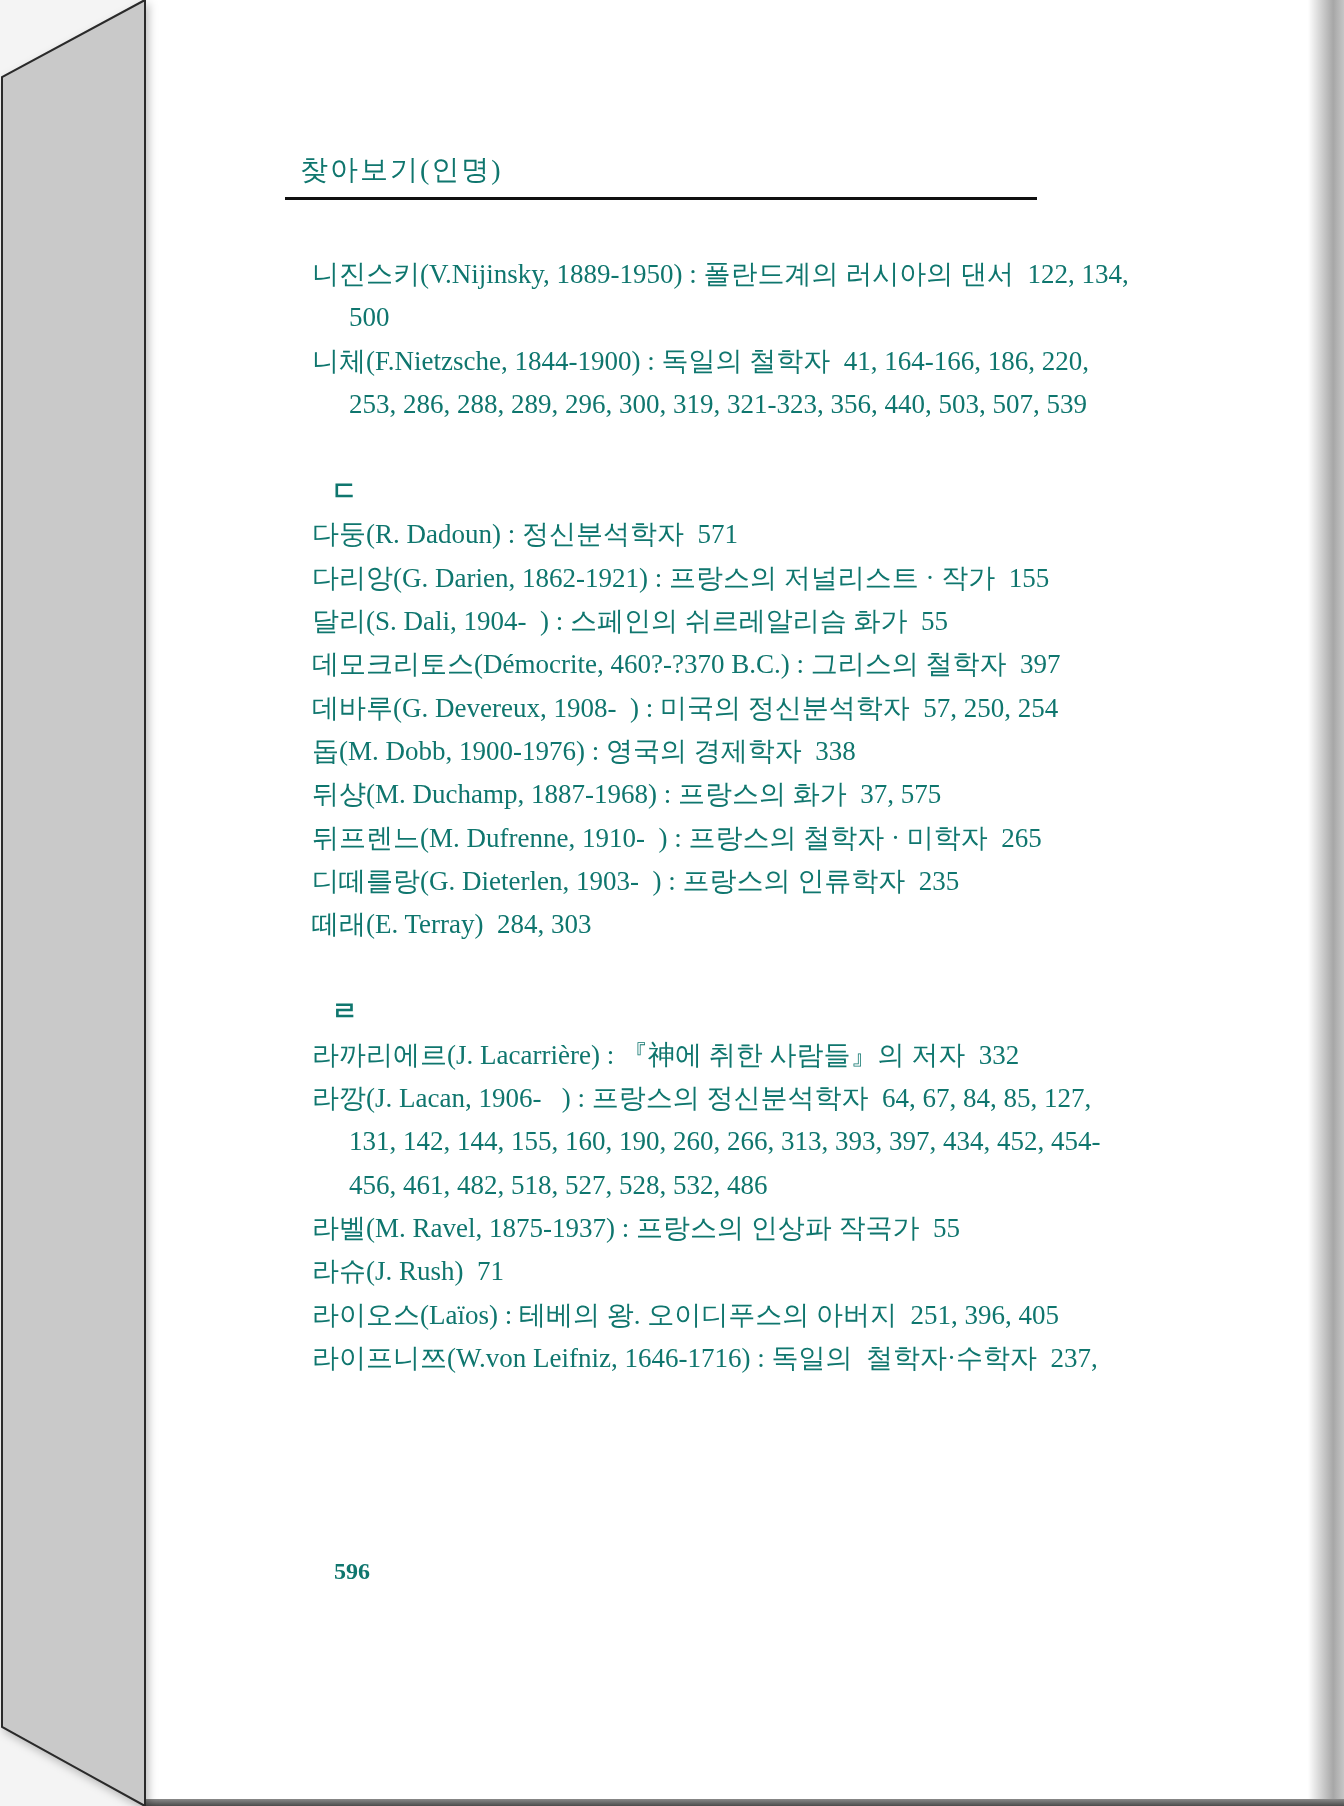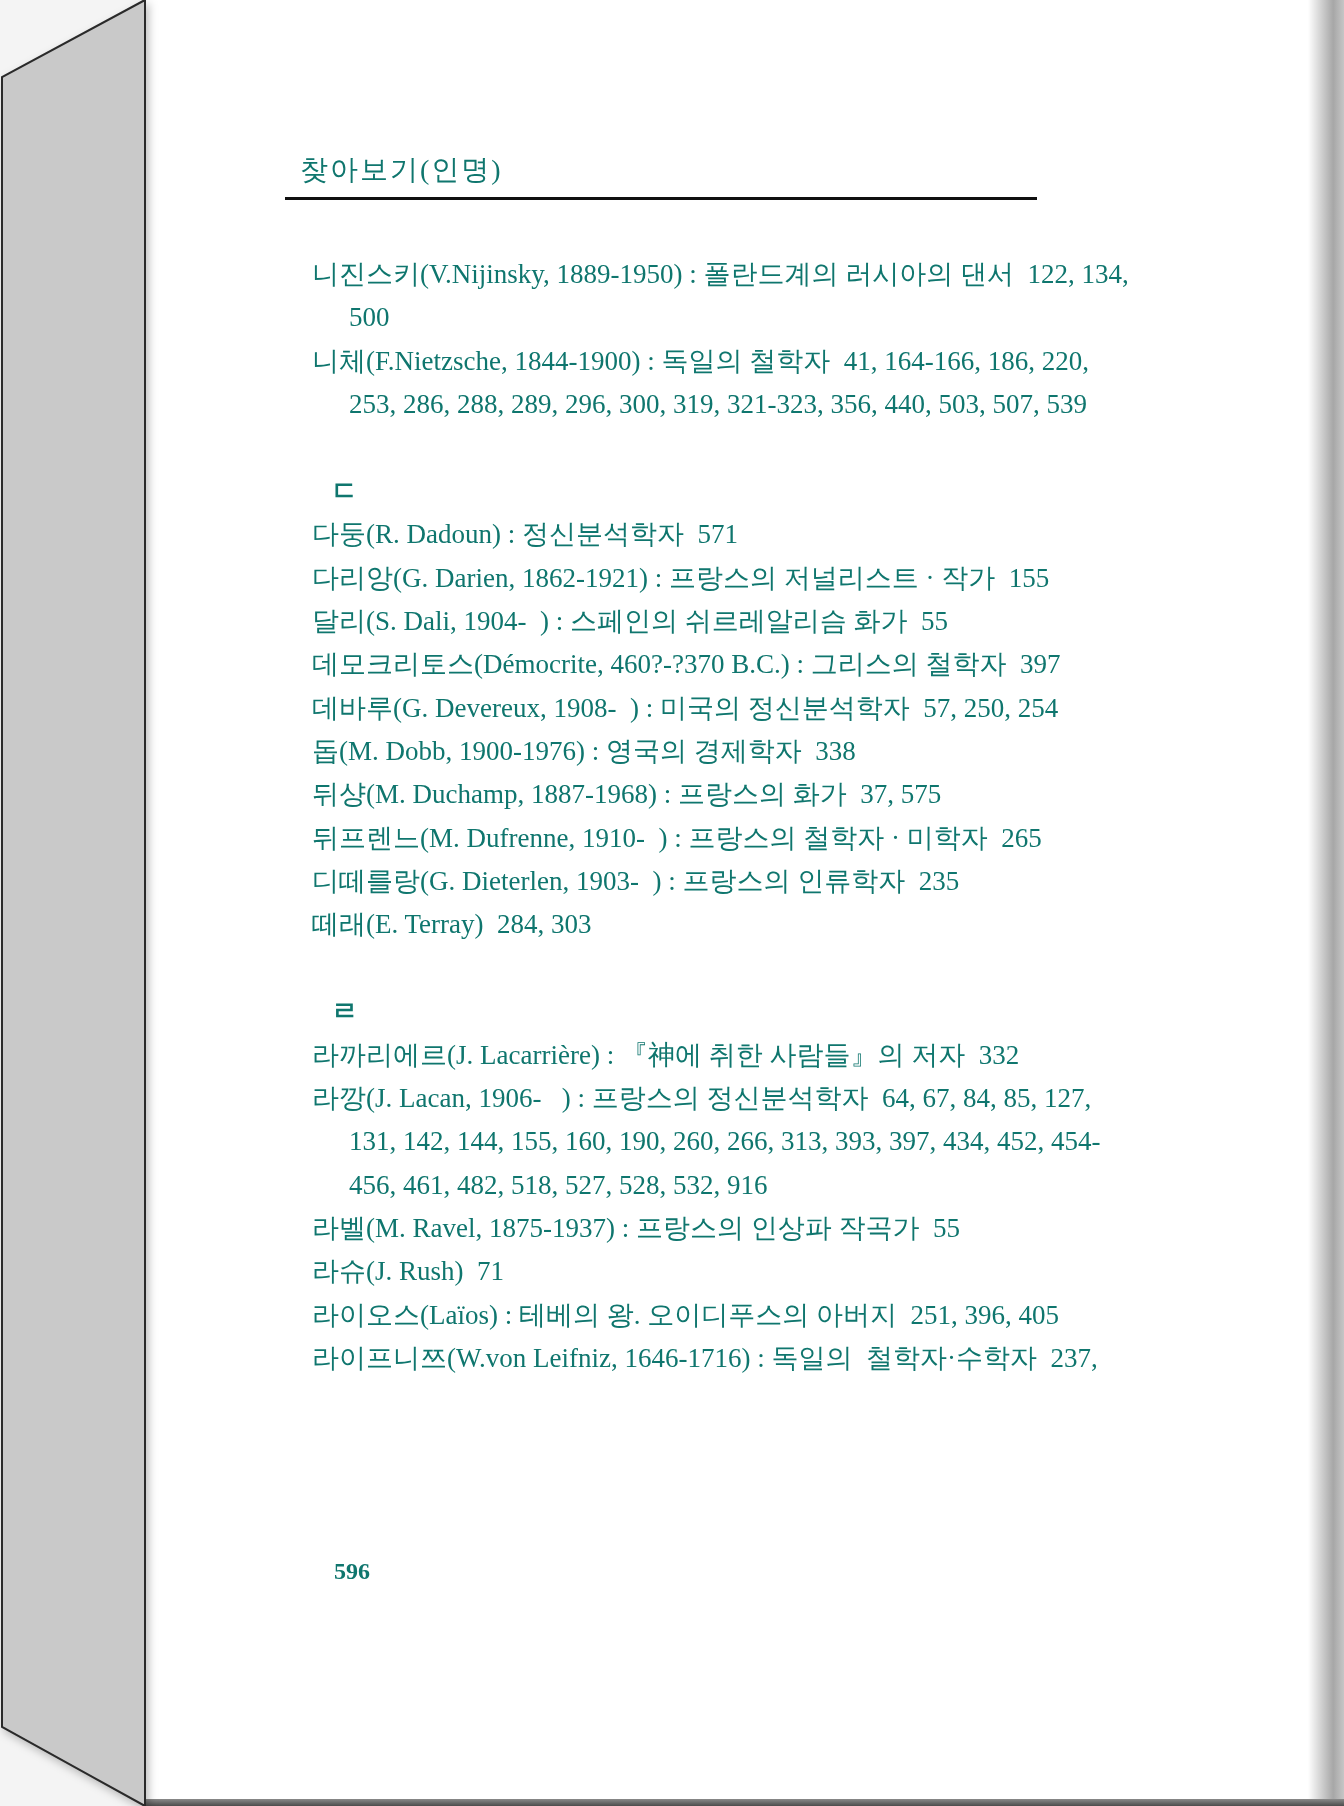--- a/index.html
+++ b/index.html
@@ -70,21 +70,21 @@
         <div class="line entry">데바루(G. Devereux, 1908-  ) : 미국의 정신분석학자  57, 250, 254</div>
         <div class="line entry">돕(M. Dobb, 1900-1976) : 영국의 경제학자  338</div>
         <div class="line entry">뒤샹(M. Duchamp, 1887-1968) : 프랑스의 화가  37, 575</div>
         <div class="line entry">뒤프렌느(M. Dufrenne, 1910-  ) : 프랑스의 철학자 · 미학자  265</div>
         <div class="line entry">디떼를랑(G. Dieterlen, 1903-  ) : 프랑스의 인류학자  235</div>
         <div class="line entry">떼래(E. Terray)  284, 303</div>
         <div class="line section">ㄹ</div>
         <div class="line entry">라까리에르(J. Lacarrière) : 『神에 취한 사람들』의 저자  332</div>
         <div class="line entry">라깡(J. Lacan, 1906-   ) : 프랑스의 정신분석학자  64, 67, 84, 85, 127,</div>
         <div class="line cont">131, 142, 144, 155, 160, 190, 260, 266, 313, 393, 397, 434, 452, 454-</div>
-        <div class="line cont">456, 461, 482, 518, 527, 528, 532, 916</div>
+        <div class="line cont">456, 461, 482, 518, 527, 528, 532, 486</div>
         <div class="line entry">라벨(M. Ravel, 1875-1937) : 프랑스의 인상파 작곡가  55</div>
         <div class="line entry">라슈(J. Rush)  71</div>
         <div class="line entry">라이오스(Laïos) : 테베의 왕. 오이디푸스의 아버지  251, 396, 405</div>
         <div class="line entry">라이프니쯔(W.von Leifniz, 1646-1716) : 독일의  철학자·수학자  237,</div>
       </div>
 
     <div class="book-page-number">596</div>
 
     <div class="right-shade"></div>
     <div class="bottom-shade"></div>

